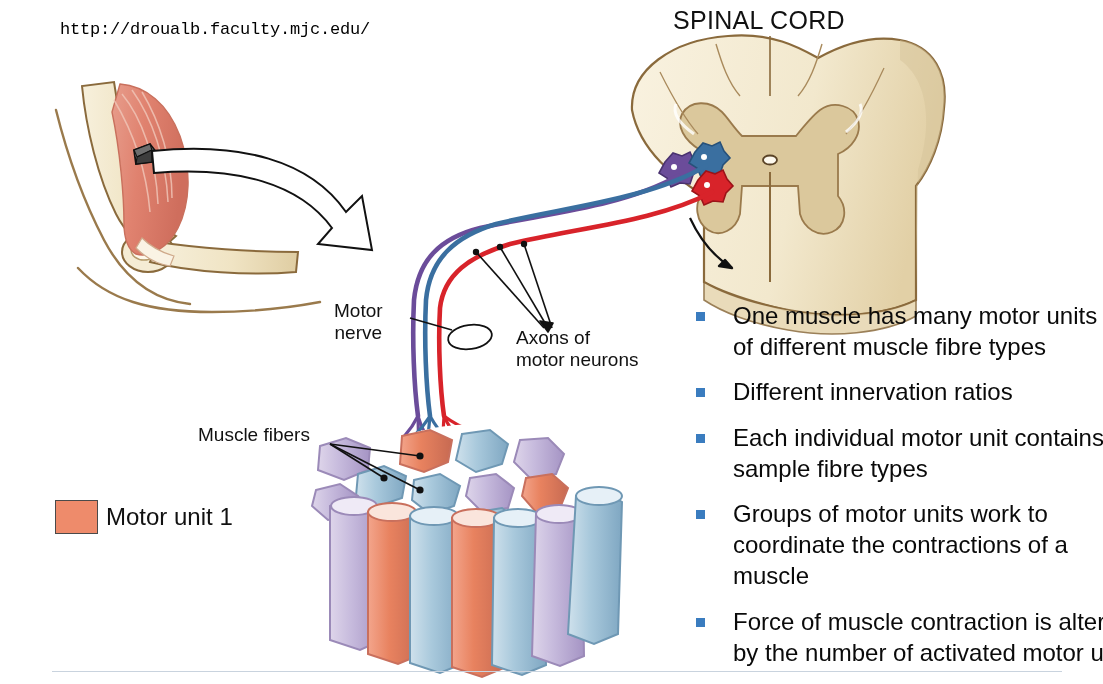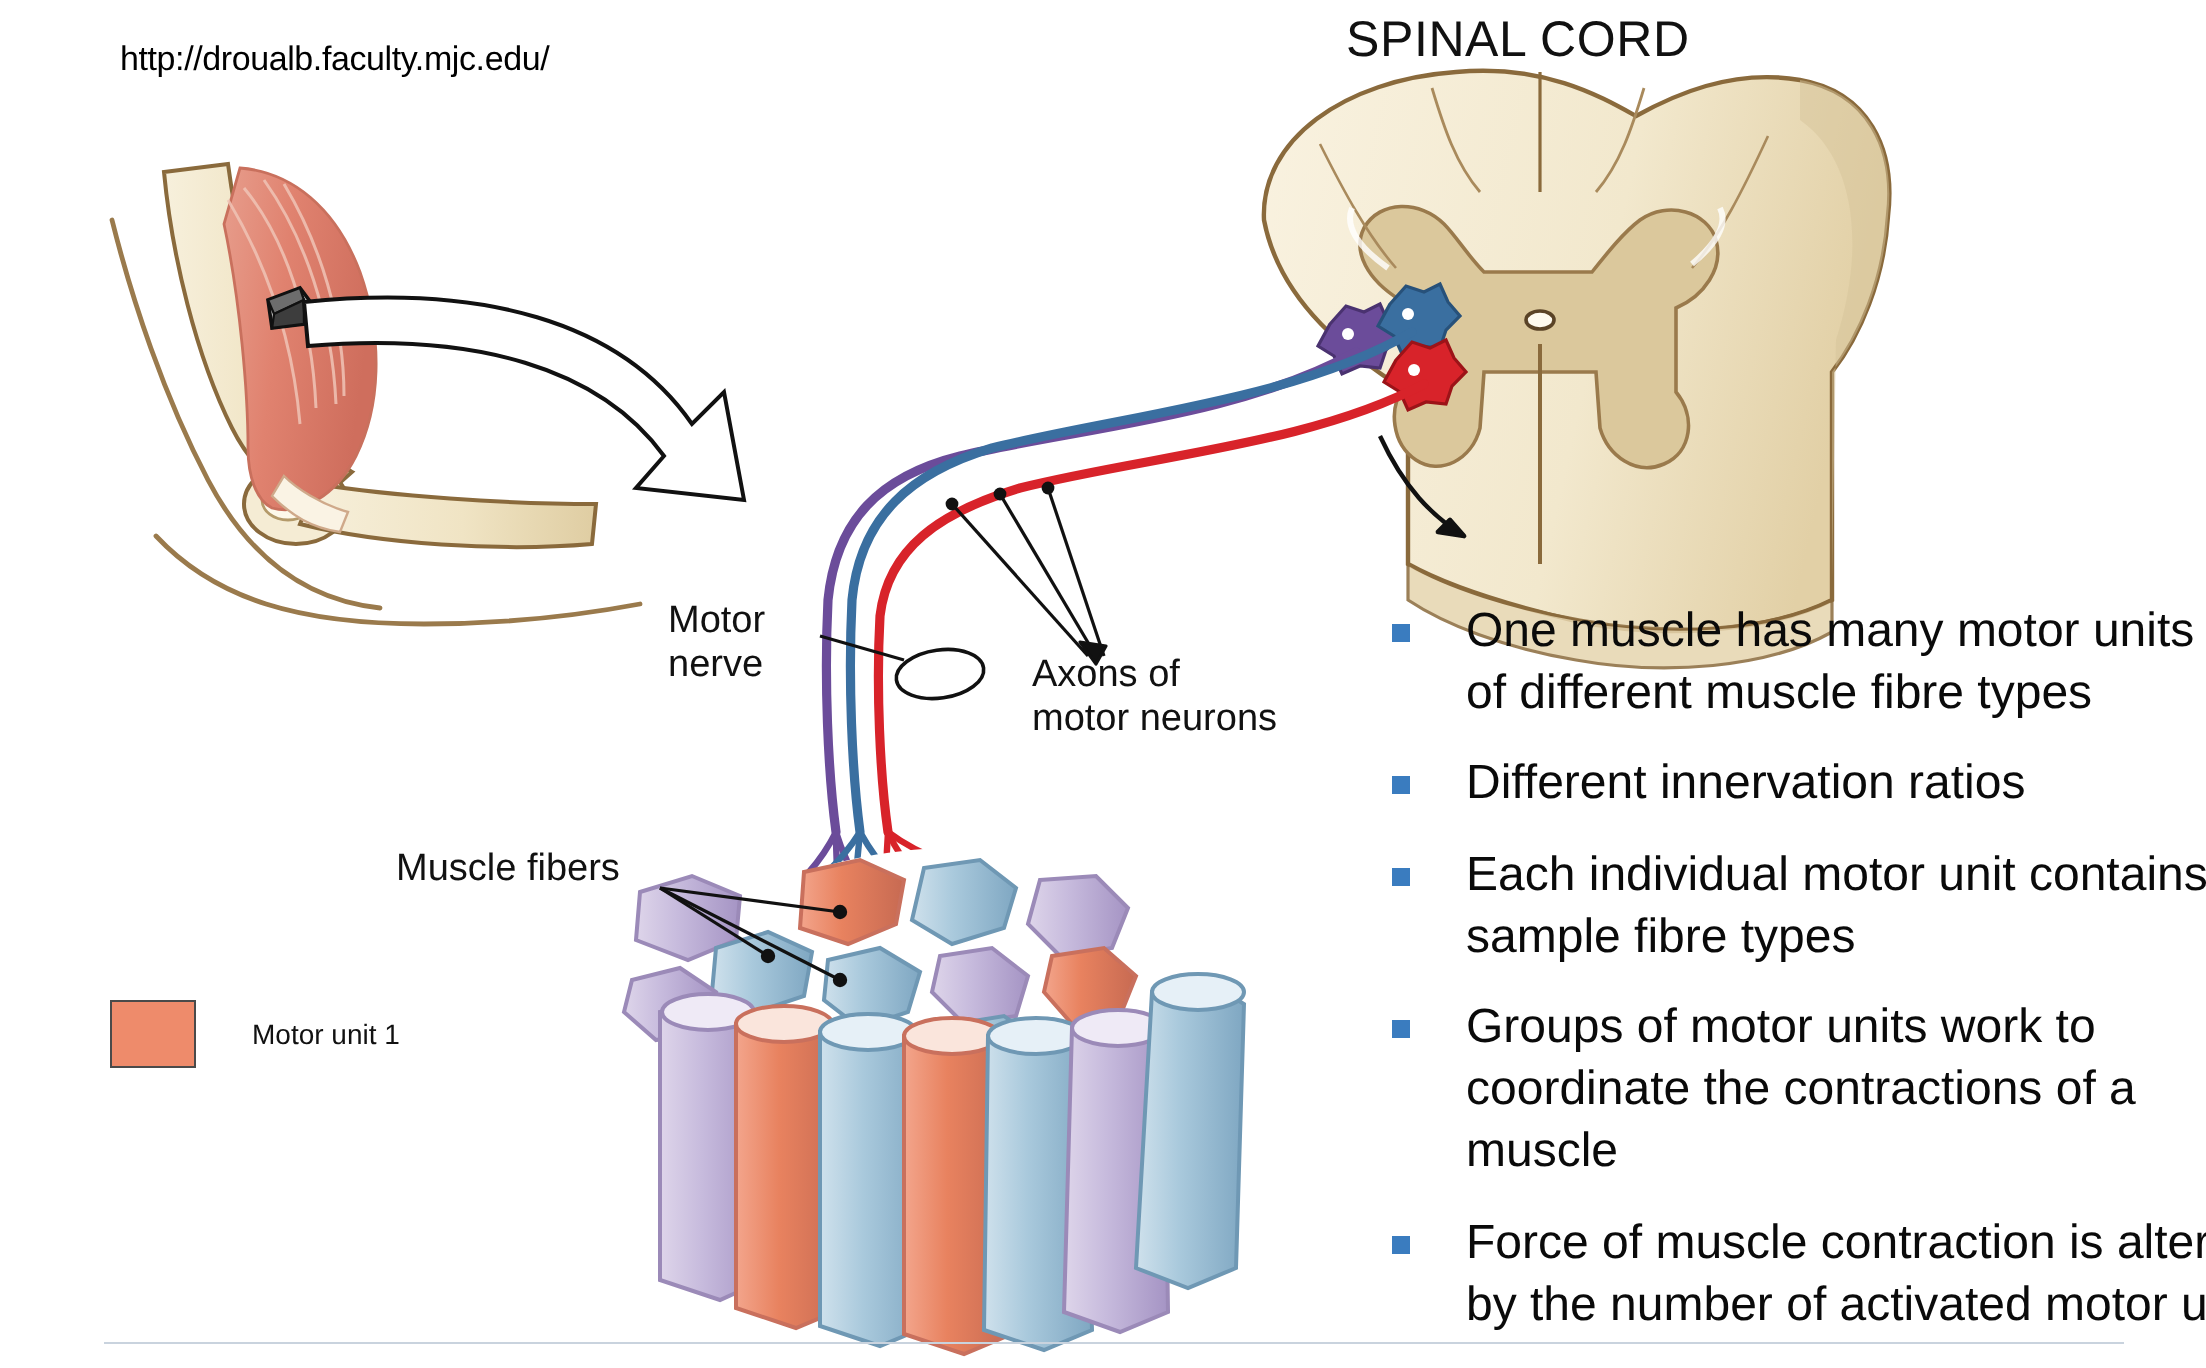--- a/index.html
+++ b/index.html
@@ -17,62 +17,63 @@
   }
 
   
   #source-url {
     position: absolute;
     left: 60px; top: 20px;
     font-size: 17px;
     color: #000;
     letter-spacing: -0.2px;
     white-space: nowrap;
+    font-family: Liberation Mono, monospace;
   }
 
   
   #spinal-title {
     position: absolute;
     left: 673px; top: 6px;
     font-size: 25px;
     color: #111;
     letter-spacing: 0.3px;
     white-space: nowrap;
   }
 
   
   .diag-label {
     position: absolute;
     font-size: 19px;
     color: #111;
     line-height: 1.18;
     white-space: pre;
   }
-  #label-motor-nerve { left: 334px; top: 300px; text-align: left; }
+  #label-motor-nerve { left: 334px; top: 300px; text-align: center; }
   #label-axons       { left: 516px; top: 327px; text-align: left; }
   #label-muscle-fibers { left: 198px; top: 424px; text-align: right; }
 
   
   #legend {
     position: absolute;
     left: 55px; top: 488px;
   }
   .legend-row {
     display: flex;
     align-items: center;
     height: 58px;
   }
   .legend-swatch {
     width: 43px; height: 34px;
     border: 1.5px solid #4a4a4a;
     flex: 0 0 auto;
   }
   .legend-label {
-    margin-left: 28px;
-    font-size: 14px;
+    margin-left: 8px;
+    font-size: 24px;
     color: #111;
     white-space: nowrap;
   }
 
   
   #bullets {
     position: absolute;
     left: 696px; top: 300px;
     width: 460px;
   }

